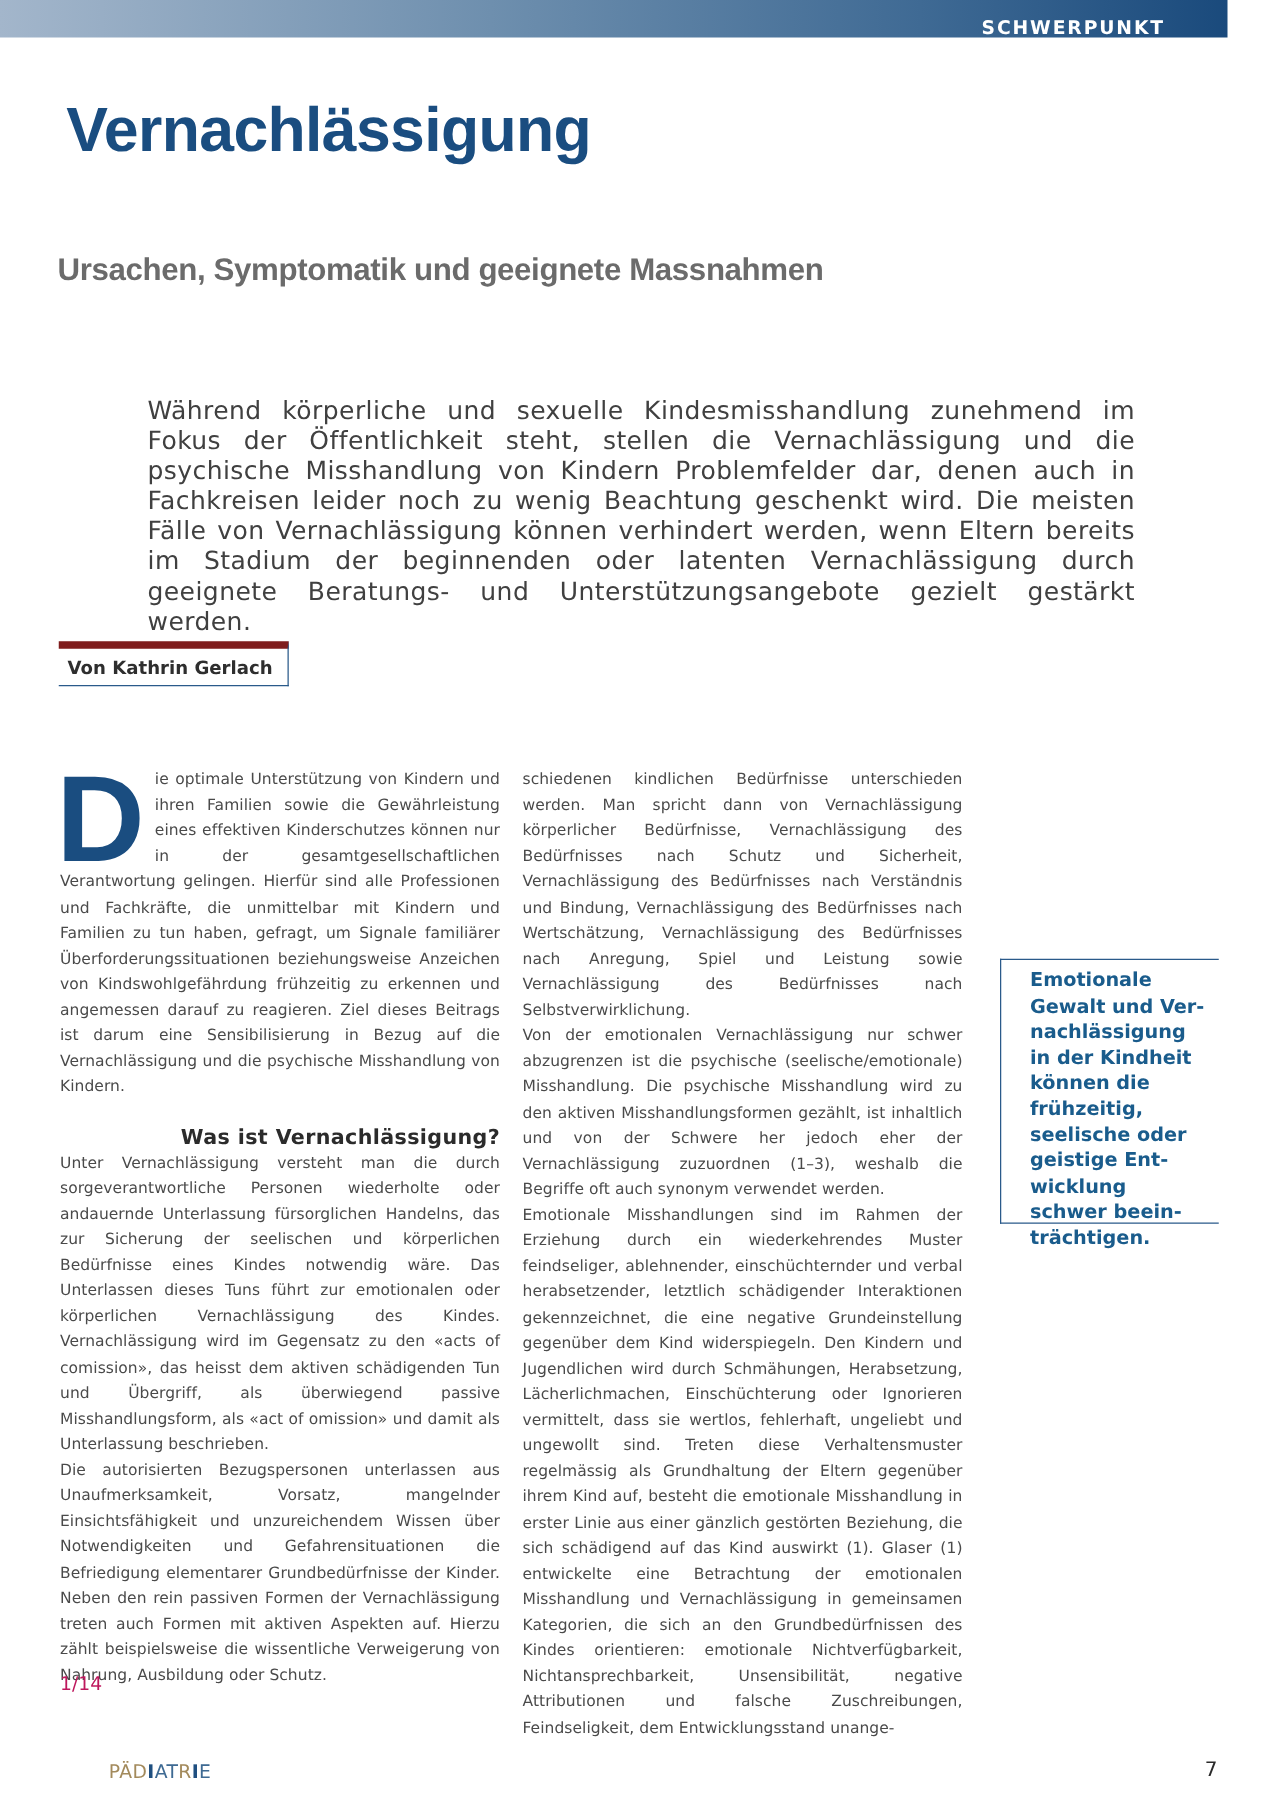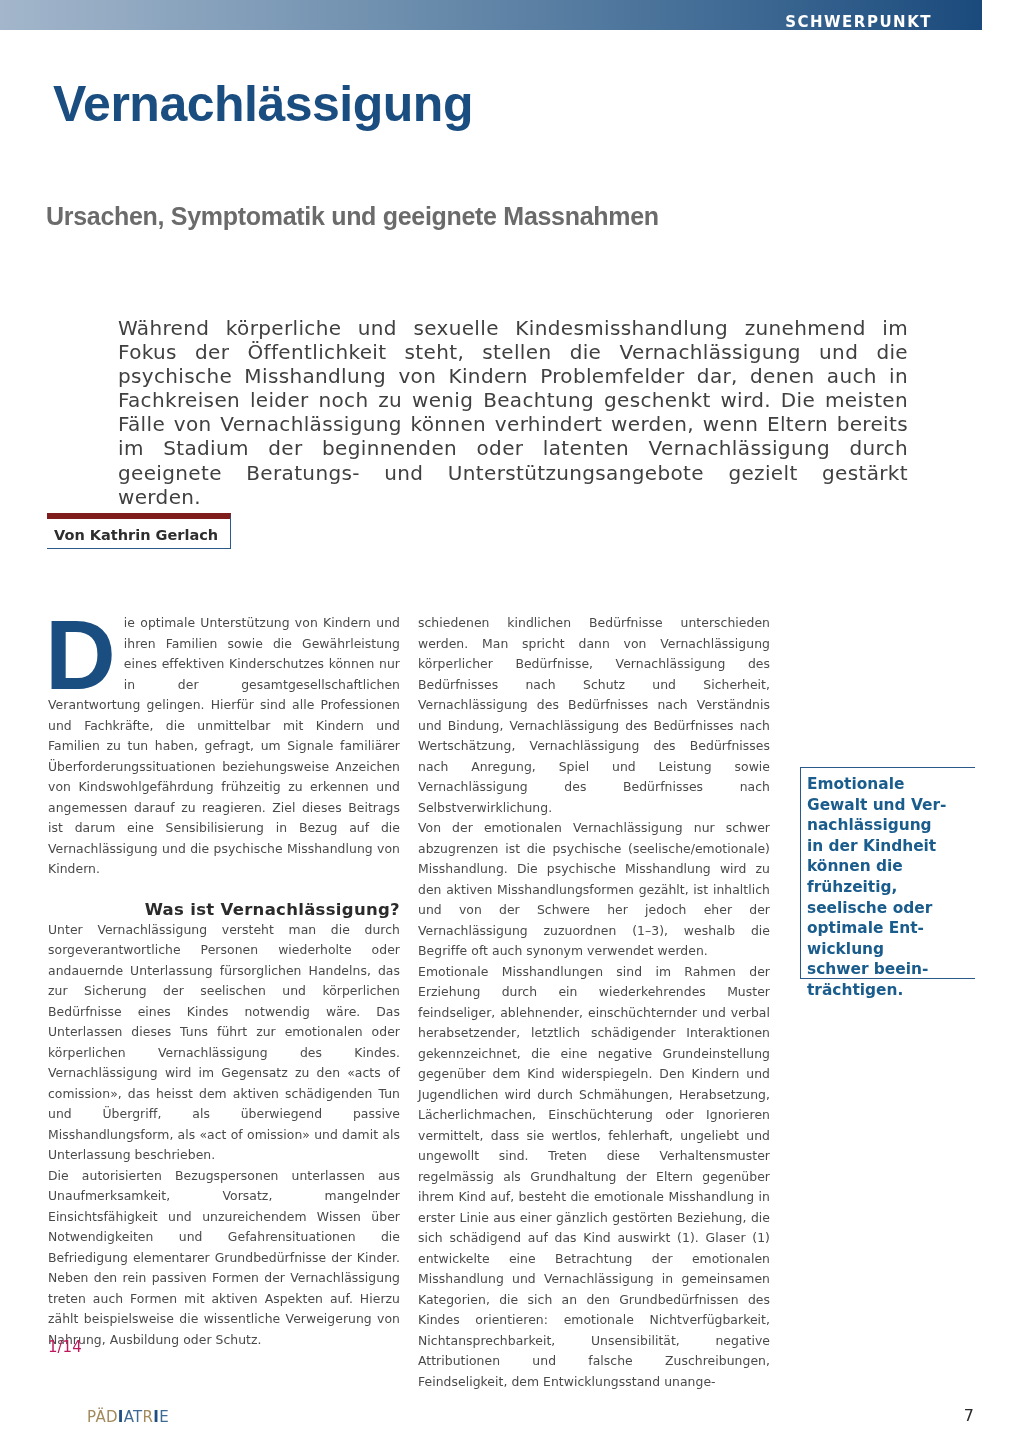--- a/index.html
+++ b/index.html
@@ -31,21 +31,21 @@
   .col1 { left: 48px; }
   .col2 { left: 418px; }
   .col p { margin: 0; }
   .dropcap { float: left; font-family: "Liberation Sans", sans-serif; font-weight: bold; font-size: 98px;
              line-height: 76px; color: #1a4d80; margin: 4px 8px -4px -3px; height: 78px; }
   .col h2 { margin: 20px 0 0 0; font-family: "DejaVu Sans", sans-serif; font-weight: bold; font-size: 16.5px;
             line-height: 20px; color: #2b2b2b; text-align: right; letter-spacing: 0.3px; }
 
   .pullquote { position: absolute; left: 800px; top: 767px; width: 175px; height: 212px; box-sizing: border-box;
                border-top: 1px solid #2a5a8a; border-left: 1px solid #2a5a8a; border-bottom: 1px solid #2a5a8a;
-               padding: 6px 0 0 6px; font-family: "DejaVu Sans", sans-serif; font-weight: bold;
+               padding: 6px 0 0 23px; font-family: "DejaVu Sans", sans-serif; font-weight: bold;
                font-size: 15.4px; line-height: 20.6px; color: #1a5c8c; }
   .pullquote span { display: block; white-space: nowrap; }
 
   .footer-issue { position: absolute; left: 48px; top: 1338px; font-family: "DejaVu Sans", sans-serif;
                   font-size: 15px; color: #be185d; line-height: 18px; }
   .logo { position: absolute; left: 87px; top: 1408px; font-family: "DejaVu Sans", sans-serif;
           font-size: 15px; line-height: 18px; letter-spacing: 0.3px; text-align: center; }
   .logo .c-gold { color: #a38a5c; }
   .logo .c-blue { color: #1f4f80; font-weight: bold; }
   .logo .c-slate { color: #3e6a93; }
@@ -82,21 +82,21 @@
 </div>
 
 <div class="pullquote">
   <span>Emotionale</span>
   <span>Gewalt und Ver-</span>
   <span>nachlässigung</span>
   <span>in der Kindheit</span>
   <span>können die</span>
   <span>frühzeitig,</span>
   <span>seelische oder</span>
-  <span>optimale Ent-</span>
+  <span>geistige Ent-</span>
   <span>wicklung</span>
   <span>schwer beein-</span>
   <span>trächtigen.</span>
 </div>
 
 <div class="footer-issue">1/14</div>
 <div class="logo">
   <span class="c-gold">P</span><span class="c-gold">Ä</span><span class="c-gold">D</span><span class="c-blue">I</span><span class="c-slate">A</span><span class="c-slate">T</span><span class="c-gold">R</span><span class="c-blue">I</span><span class="c-slate">E</span>
 </div>
 <div class="page-number">7</div>

